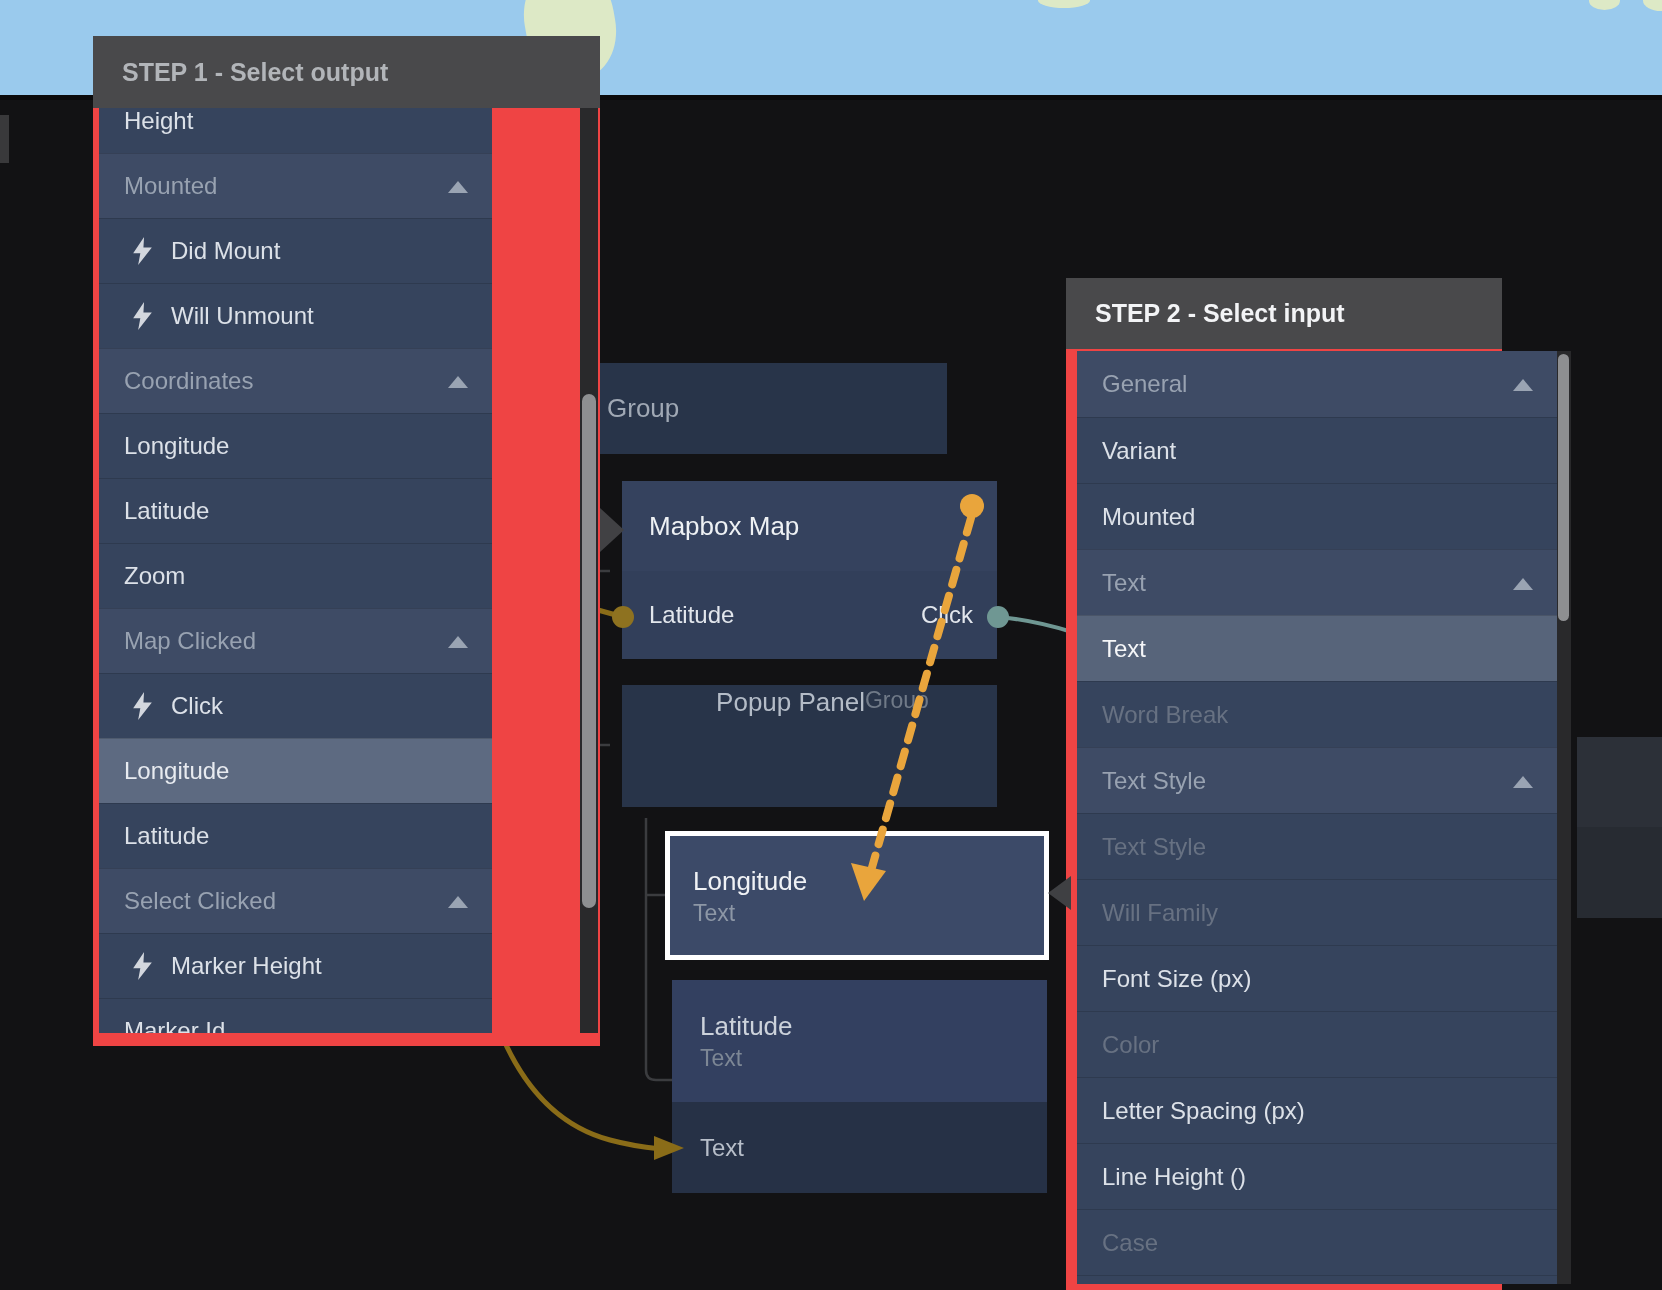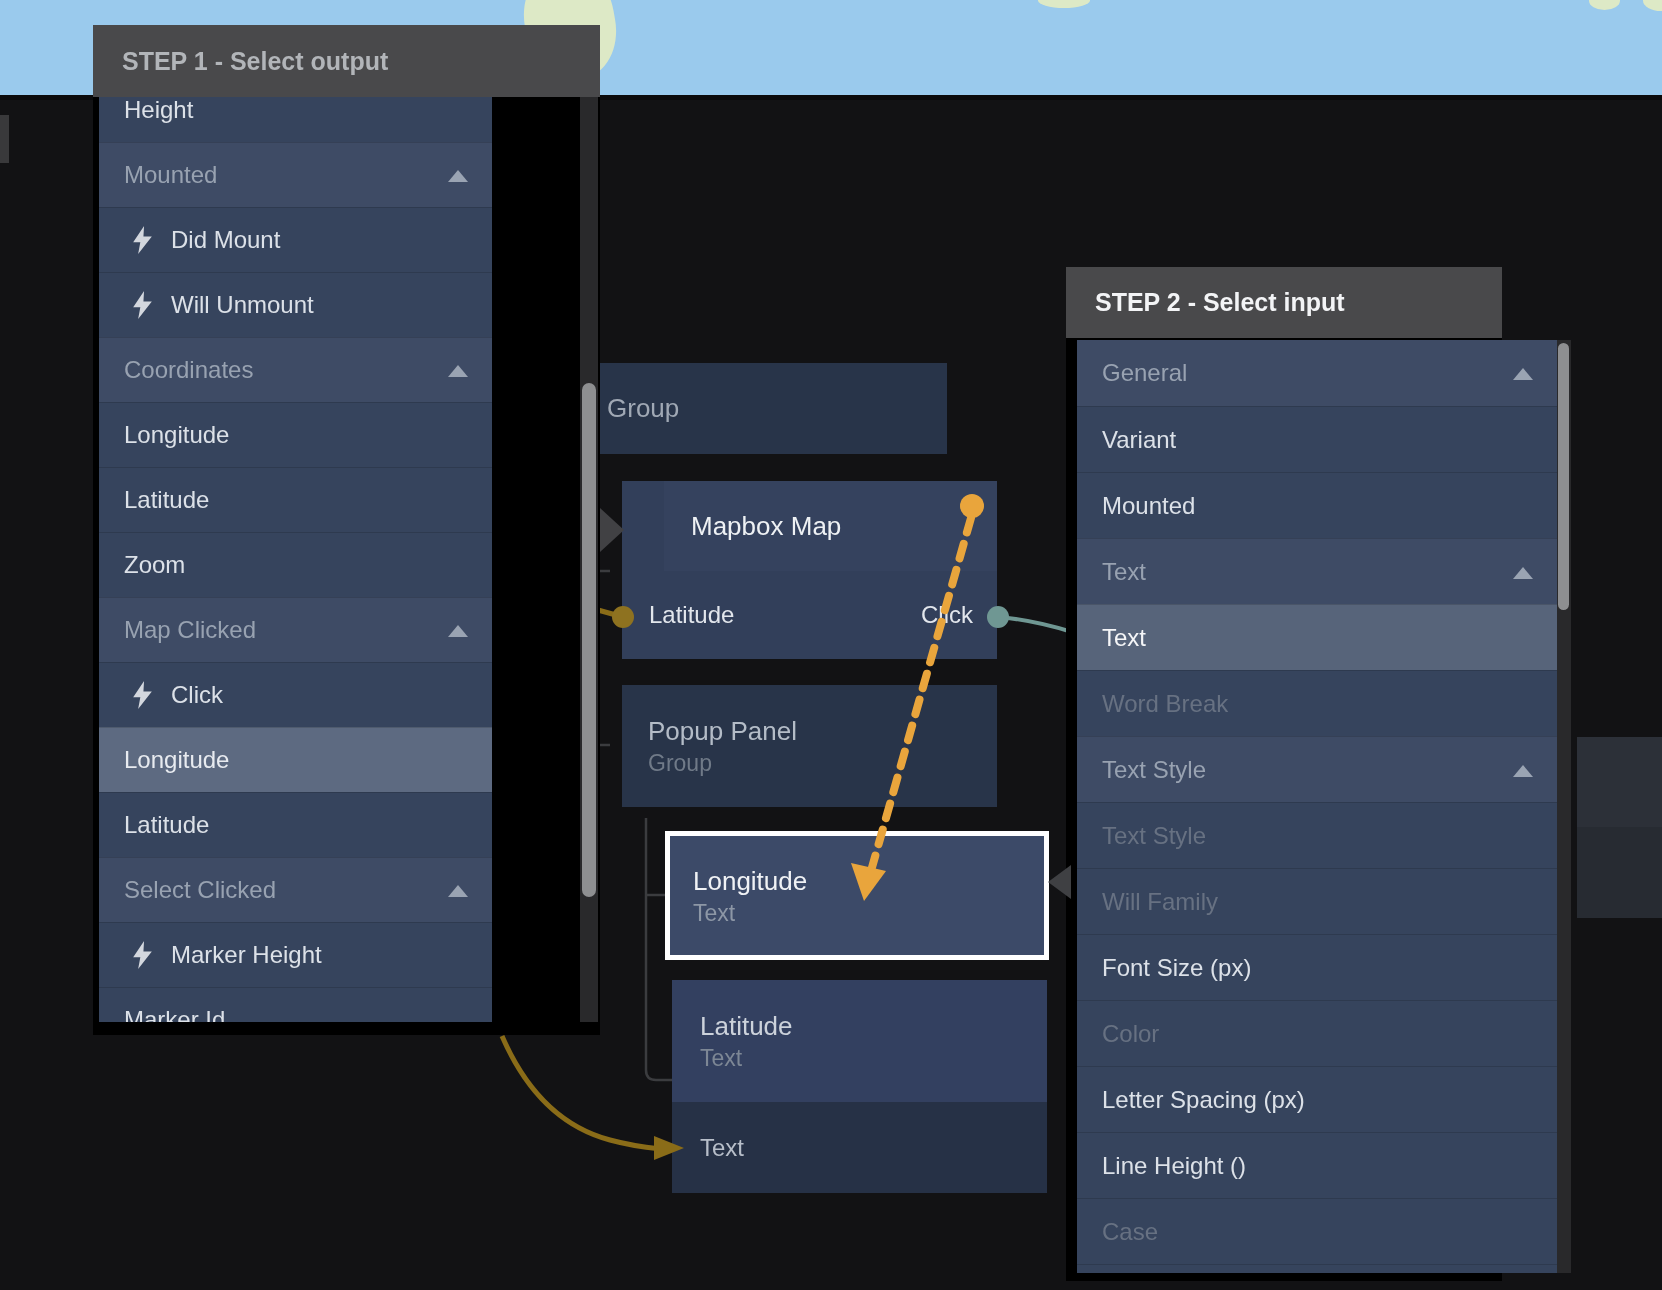--- a/index.html
+++ b/index.html
@@ -28,48 +28,48 @@
 
   
   .node{position:absolute;z-index:5;box-sizing:border-box;}
   .node .title{font-size:26px;}
   .node .subtitle{font-size:23px;}
 
   .group-node{left:560px;top:363px;width:387px;height:91px;background:#283449;}
   .group-node .title{color:#a0a8b4;line-height:91px;padding-left:47px;}
 
   .mapbox-node{left:622px;top:481px;width:375px;height:178px;background:#323f5a;}
-  .mapbox-node .hdr{height:90px;background:#35425e;display:flex;align-items:center;padding-left:27px;margin-left:42px;}
+  .mapbox-node .hdr{height:90px;background:#35425e;display:flex;align-items:center;padding-left:27px;}
   .mapbox-node .hdr .title{color:#eef1f4;}
   .mapbox-node .ports{height:88px;display:flex;align-items:center;justify-content:space-between;
                       padding:0 24px 0 27px;}
   .mapbox-node .ports span{font-size:24px;color:#e2e6ec;}
 
   .popup-node{left:622px;top:685px;width:375px;height:122px;background:#283449;
-              display:flex;flex-direction:column;justify-content:center;padding-left:26px;}
+              display:flex;flex-direction:row;justify-content:center;padding-left:26px;}
   .popup-node .title{color:#b4bcc7;line-height:34px;}
   .popup-node .subtitle{color:#707a88;line-height:30px;}
 
   .longitude-node{left:665px;top:831px;width:384px;height:129px;background:#ffffff;padding:5px;z-index:6;}
   .longitude-node .inner{width:100%;height:100%;background:#3c4a68;box-sizing:border-box;
               display:flex;flex-direction:column;justify-content:center;padding-left:23px;}
   .longitude-node .title{color:#f0f2f5;line-height:34px;}
   .longitude-node .subtitle{color:#8d97a6;line-height:30px;}
 
   .latitude-node{left:672px;top:980px;width:375px;height:122px;background:#334060;
               display:flex;flex-direction:column;justify-content:center;padding-left:28px;}
   .latitude-node .title{color:#ccd2db;line-height:34px;}
   .latitude-node .subtitle{color:#7d8795;line-height:30px;}
 
   .text-node{left:672px;top:1102px;width:375px;height:91px;background:#263146;
              display:flex;align-items:center;padding-left:28px;}
   .text-node .title{color:#b7bec9;font-size:24px;}
 
   
-  .panel{position:absolute;z-index:20;background:#000000;}
+  .panel{position:absolute;z-index:20;background:#ef4444;margin-top:11px;}
   .panel .phead{height:72px;background:#49494b;display:flex;align-items:center;}
   .panel .ptitle{font-size:25px;font-weight:bold;padding-left:29px;}
   .step1 .ptitle{color:#b2b5b9;}
   .step2 .ptitle{color:#f3f4f6;}
 
   .step1{left:93px;top:25px;width:507px;height:1010px;}
   .step1 .list{position:absolute;left:6px;top:72px;width:393px;height:925px;overflow:hidden;background:#36445d;}
   .step1 .list .inner{margin-top:-20px;}
   .step1 .row{height:65px;}
 

